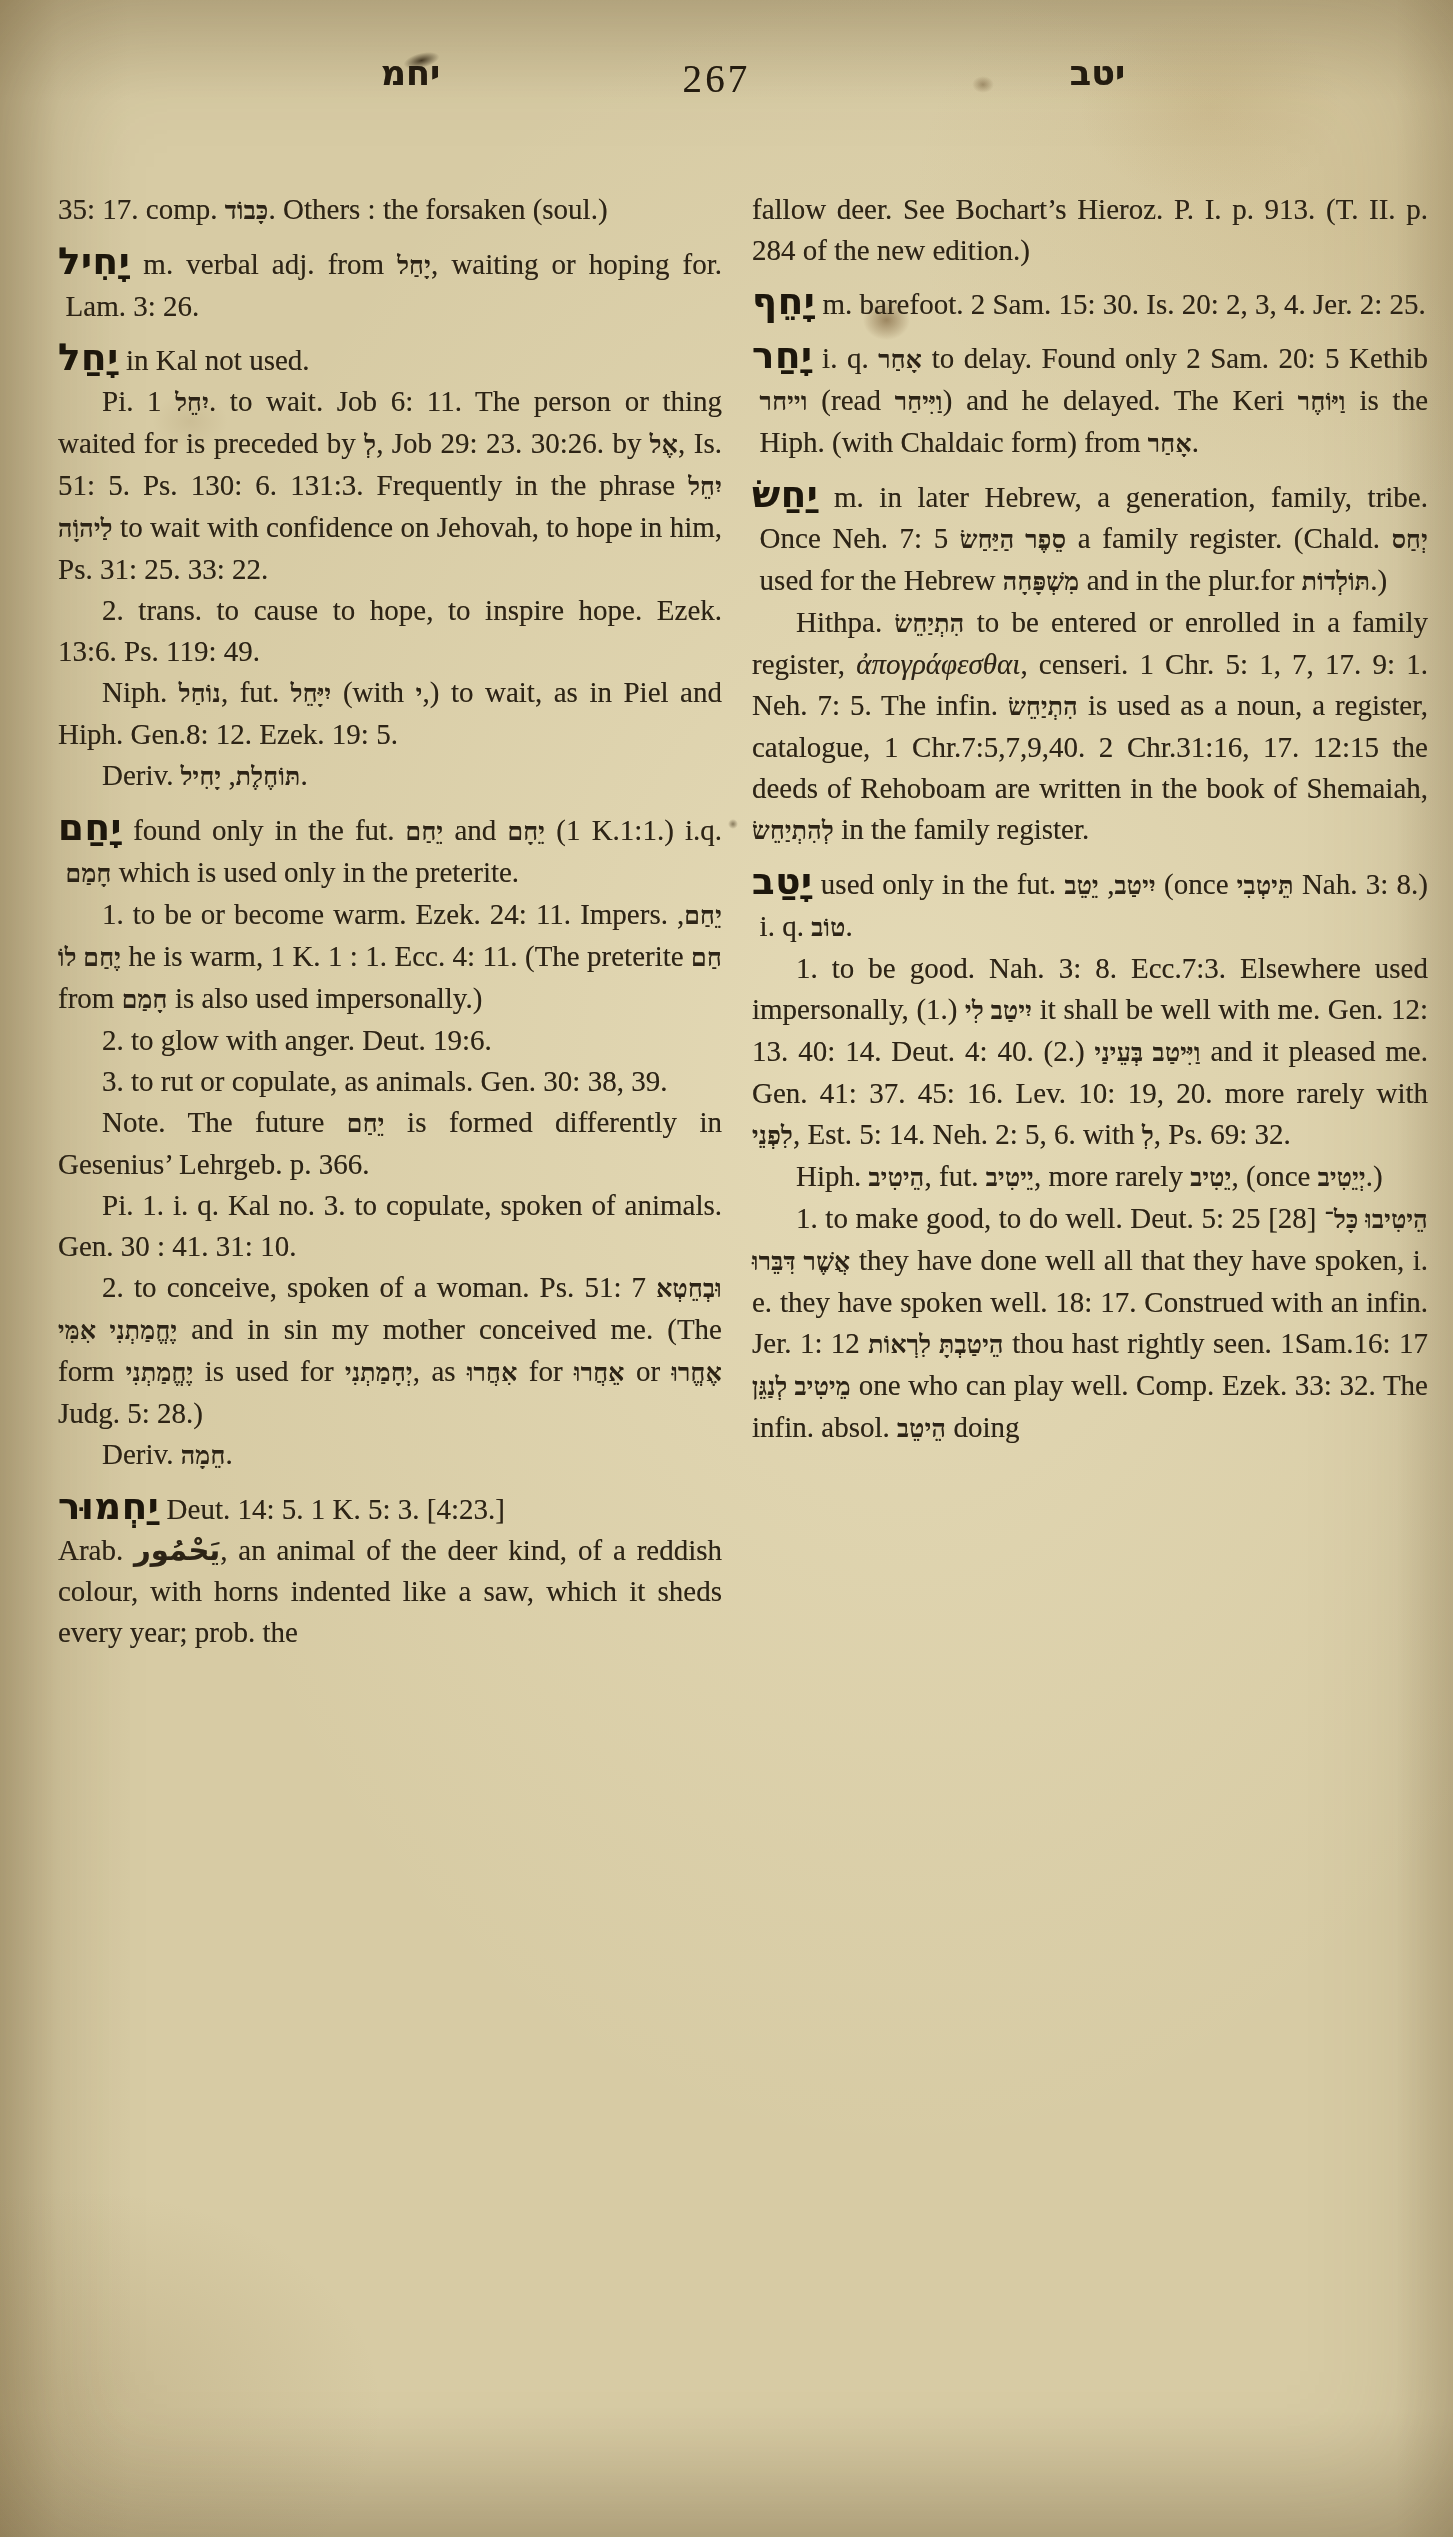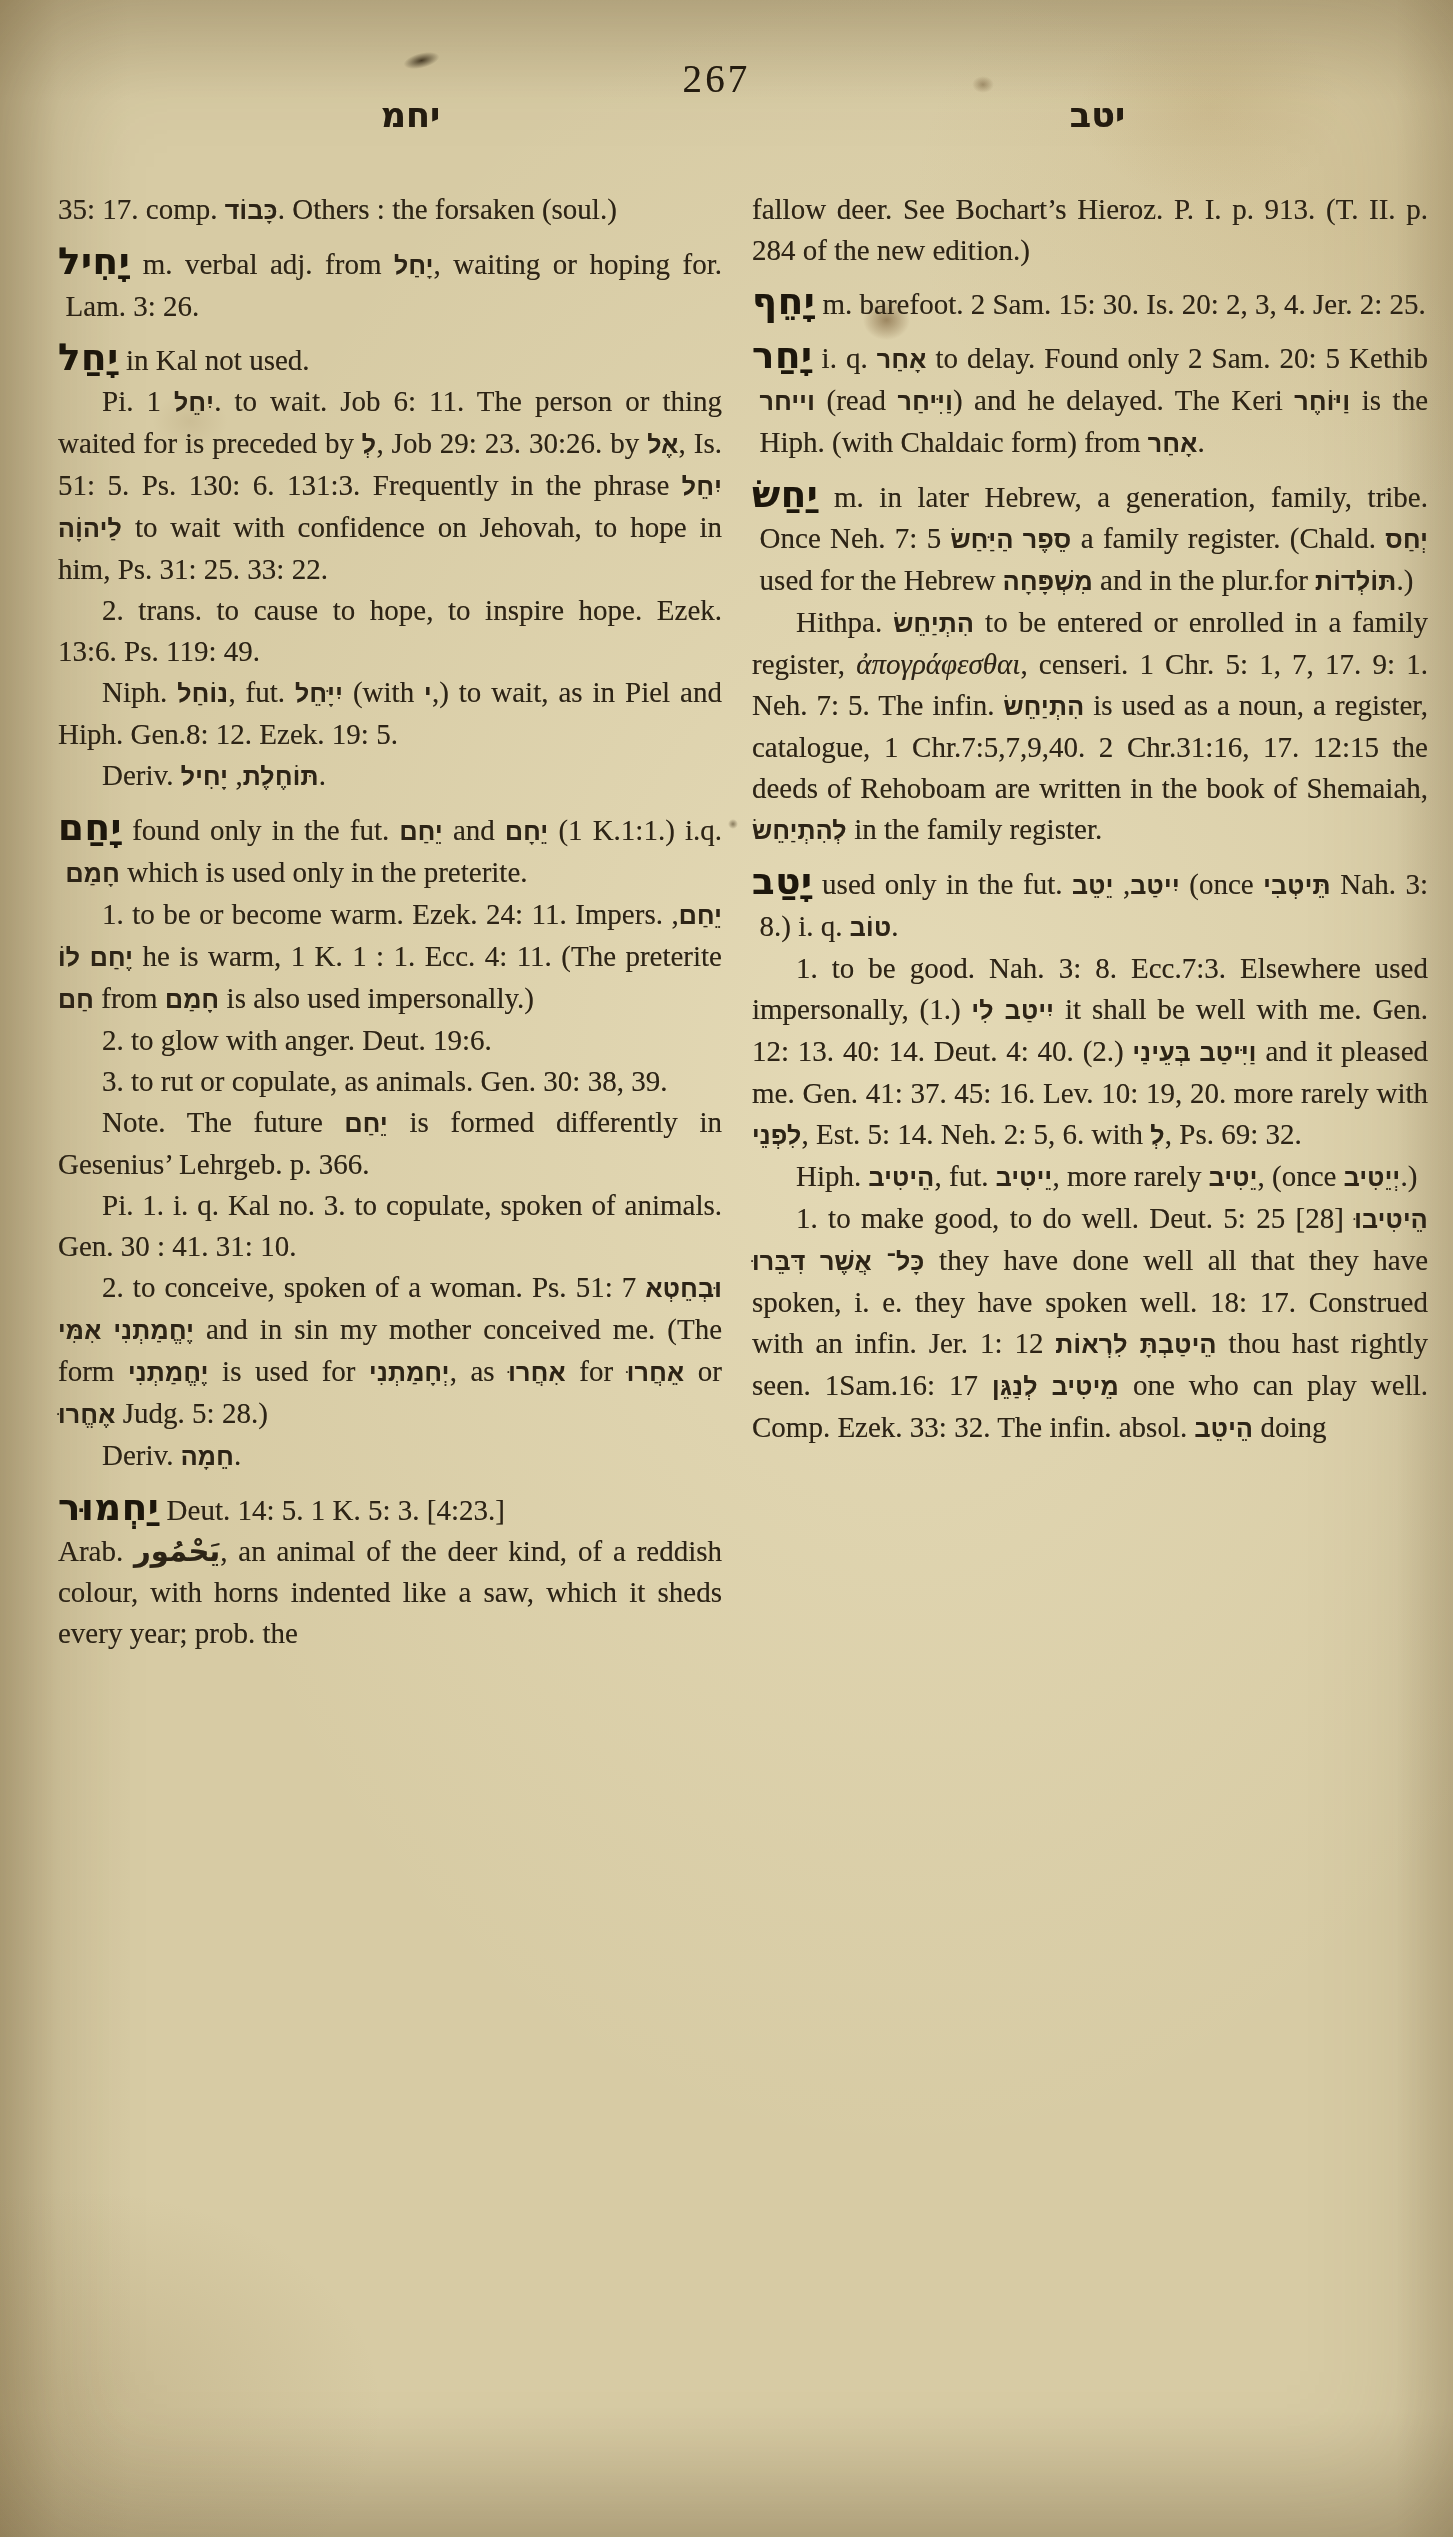--- a/index.html
+++ b/index.html
@@ -18,21 +18,20 @@
       linear-gradient(270deg, rgba(110,88,48,0.16), rgba(0,0,0,0) 4%),
       linear-gradient(180deg, rgba(110,88,48,0.20), rgba(0,0,0,0) 4%),
       linear-gradient(0deg, rgba(100,80,45,0.22), rgba(0,0,0,0) 5%);
     box-shadow: inset 0 0 139px rgba(90,70,35,0.30);
   }
   .header-word {
     position:absolute; top:53px;
     font-family:"DejaVu Sans", sans-serif;
     font-size:35px; font-weight:700; color:#241c10;
     text-shadow:0 0 0.6px rgba(40,30,15,0.55);
-    margin-top:42px;
   }
   .hdr-left  { left:341px;  width:139px; text-align:center; }
   .hdr-right { left:1028px; width:139px; text-align:center; }
   .hdr-num {
     position:absolute; top:56px; left:653px; width:127px; text-align:center;
     font-size:39px; letter-spacing:3.2px; color:#241c10;
     text-shadow:0 0 0.6px rgba(40,30,15,0.5);
   }
   .col {
     position:absolute; top:189px;
@@ -41,21 +40,21 @@
   }
   .col-left  { left:58px;   width:664px; }
   .col-right { left:752px; width:676px; }
   .para { margin:0; text-align:justify; }
   .para.indent { text-indent:44px; }
   .para.entry { margin-top:10px; text-indent:-7.6px; padding-left:7.6px; }
   .seg { white-space:pre-wrap; }
   .it { }
   .gr { font-style:italic; }
   .he {
-    font-family:Liberation Sans, sans-serif;
+    font-family:Liberation Serif, serif;
     font-size:0.86em; font-weight:600; letter-spacing:0.3px;
   }
   .hw {
     font-family:"DejaVu Sans", sans-serif;
     font-size:1.28em; font-weight:700; letter-spacing:0.6px;
     color:#1d170c;
   }
   .ar { font-family:"DejaVu Sans", sans-serif; font-size:1.0em; font-weight:600; }
   .stain { position:absolute; pointer-events:none; }
   .stain-1 { left:403px; top:53px; width:37px; height:15px; transform:rotate(-14deg);

